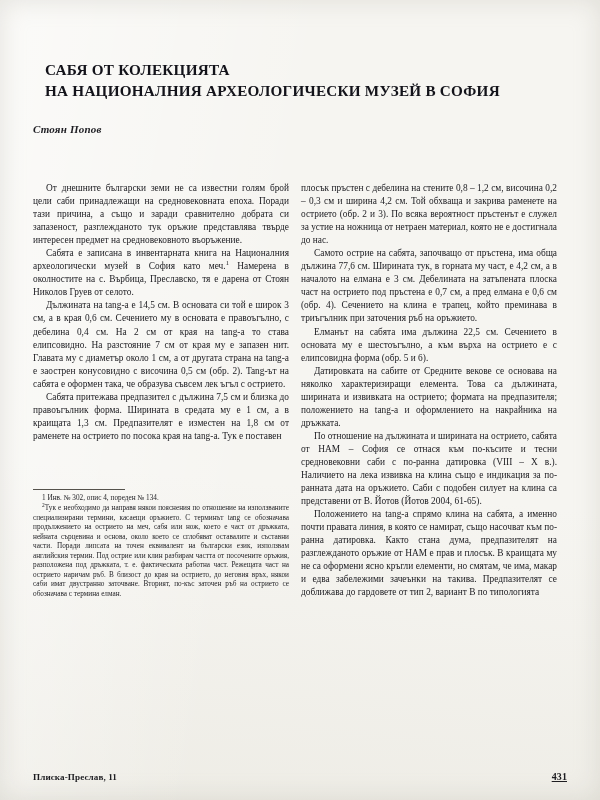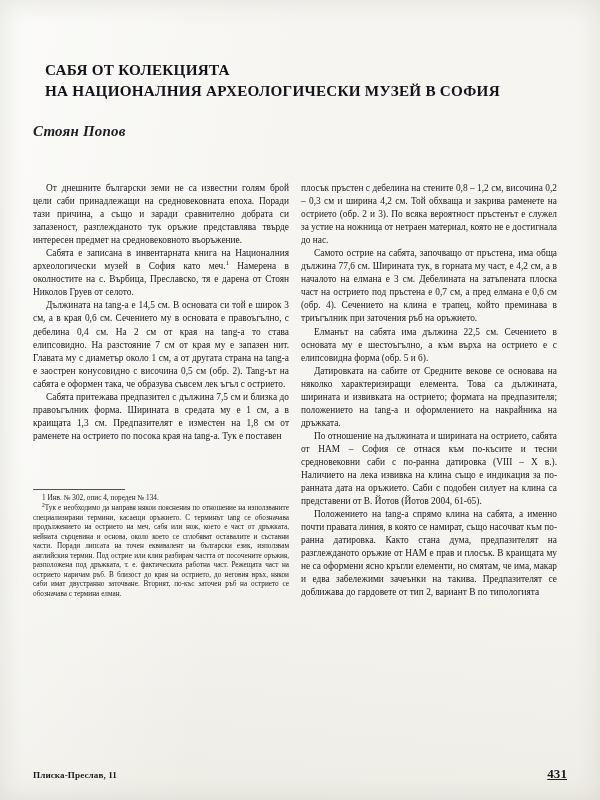--- a/index.html
+++ b/index.html
@@ -54,21 +54,21 @@
     color: #13131a;
     margin: 12px;
     text-transform: uppercase;
   }
   .doc-title .tline {
     display: block;
     white-space: nowrap;
   }
   .author {
     margin-top: 22px;
-    font-size: 15px;
+    font-size: 11px;
     font-style: italic;
     font-weight: bold;
     letter-spacing: 0.2px;
     color: #1d1d22;
   }
 
   
   .columns {
     position: absolute;
     top: 182px;
@@ -141,21 +141,21 @@
     justify-content: space-between;
     margin-top: 36px;
   }
   .footer-left {
     font-size: 9.1px;
     font-weight: bold;
     color: #1c1c20;
     letter-spacing: 0.1px;
   }
   .footer-right {
-    font-size: 13px;
+    font-size: 10px;
     font-weight: bold;
     color: #1c1c20;
     letter-spacing: 0.1px;
     text-decoration: underline;
   }
 </style>
 </head>
 <body>
 
 <div class="page">

